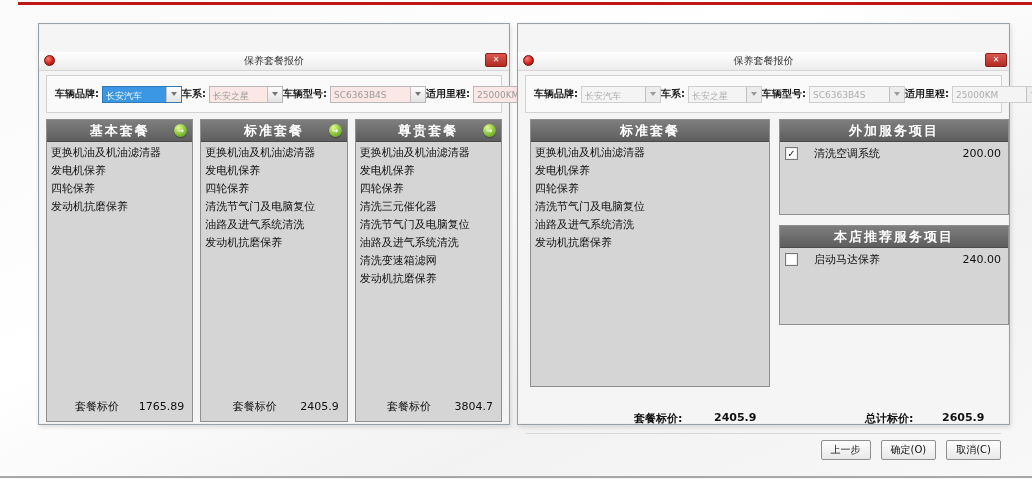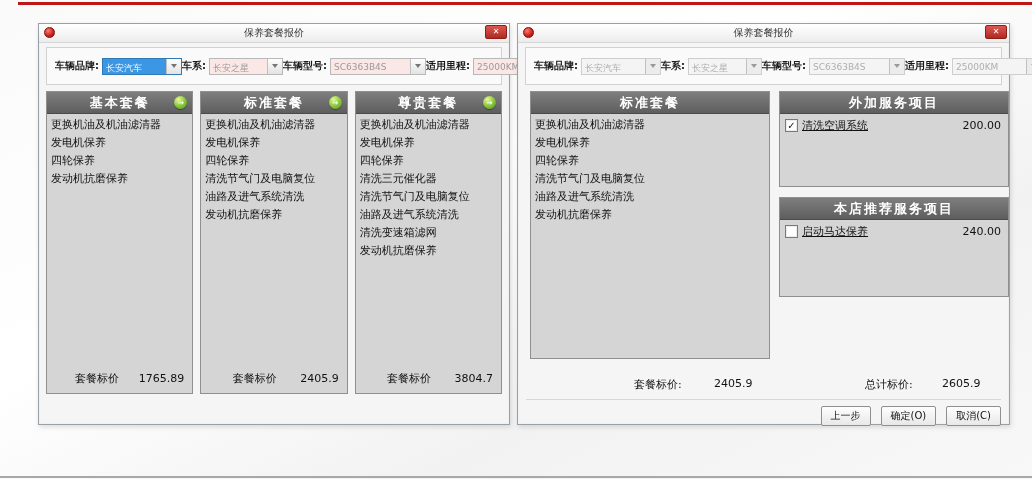--- a/index.html
+++ b/index.html
@@ -11,21 +11,21 @@
   .topline{position:absolute;top:2px;left:18px;right:0;height:3px;background:#c01616;}
   .bottomline{position:absolute;bottom:1px;left:0;right:0;height:2px;background:#a8a8a8;}
 
   .dialog{position:absolute;top:23px;height:402px;background:#f5f5f5;
     border:1px solid #98a0a8;box-sizing:border-box;
     box-shadow:0 0 0 1px #eef0f2 inset,1px 2px 5px rgba(0,0,0,.13);}
   #dlg-left{left:38px;width:472px;}
   #dlg-right{left:517px;width:493px;}
 
   .titlebar{height:18px;background:linear-gradient(#ffffff,#ececec);border-bottom:1px solid #d6d6d6;
-    position:relative;display:flex;align-items:center;justify-content:center;}
+    position:relative;display:flex;align-items:center;justify-content:center;margin-top:28px;}
   .title{font-size:10px;color:#333;}
   .app-icon{position:absolute;left:5px;top:3px;width:11px;height:11px;border-radius:50%;
     background:radial-gradient(circle at 35% 30%,#ff7a70,#c8221a 60%,#8c0f0a);
     border:1px solid #7a0e09;box-sizing:border-box;}
   .close-btn{position:absolute;right:2px;top:1px;width:22px;height:14px;box-sizing:border-box;
     background:linear-gradient(#da5850,#b02a22);border:1px solid #8e1f18;border-radius:2px;
     color:#fff;font-size:8px;font-weight:bold;line-height:11px;text-align:center;cursor:pointer;}
 
   .formbox{margin:4px 7px 0;height:38px;border:1px solid #d2d2d2;background:#fafafa;
     display:flex;align-items:center;justify-content:space-between;padding:0 8px;box-sizing:border-box;}
@@ -65,24 +65,24 @@
   .std-panel{width:215px;height:268px;}
   .services{width:230px;margin-left:9px;display:flex;flex-direction:column;}
   .svc-panel{border:1px solid #8f8f8f;background:#d5d5d5;display:flex;flex-direction:column;box-sizing:border-box;}
   #addon-panel{height:96px;}
   #recommend-panel{height:100px;margin-top:10px;}
   .svc-rows{flex:1;padding:4px 5px 0;}
   .svc-row{display:flex;align-items:center;margin-bottom:4px;}
   .checkbox{width:13px;height:13px;box-sizing:border-box;border:1px solid #7a7a7a;background:#fff;
     box-shadow:inset 0 0 0 1px #ececec;font-size:10px;line-height:11px;text-align:center;color:#1a1a1a;cursor:pointer;}
   .checkbox.checked::after{content:"✓";display:block;}
-  .slabel{font-size:11px;color:#111;margin-left:4px;text-decoration:underline;}
+  .slabel{font-size:11px;color:#111;margin-left:16px;}
   .sprice{margin-left:auto;font-size:11px;color:#111;padding-right:2px;}
 
-  .summary{position:relative;height:16px;margin-top:16px;font-size:11px;font-weight:normal;color:#111;text-align:center;}
+  .summary{position:relative;height:16px;margin-top:22px;font-size:11px;font-weight:bold;color:#111;text-align:center;}
   .summary span{position:absolute;top:2px;white-space:nowrap;}
   #sum-l1{left:116px;} #sum-v1{left:196px;} #sum-l2{left:347px;} #sum-v2{left:424px;}
 
   .footer-sep{border-top:1px solid #d8d8d8;margin:8px 8px 0;}
   .btn-row{display:flex;justify-content:flex-end;gap:10px;margin:6px 8px 0;}
   .btn{min-width:48px;height:20px;background:linear-gradient(#fefefe,#e8e8e8);
     border:1px solid #8f8f8f;border-radius:2px;font-size:10px;color:#111;padding:0 9px;
     font-family:"DejaVu Sans","Liberation Sans",sans-serif;cursor:pointer;}
 </style>
 </head>

